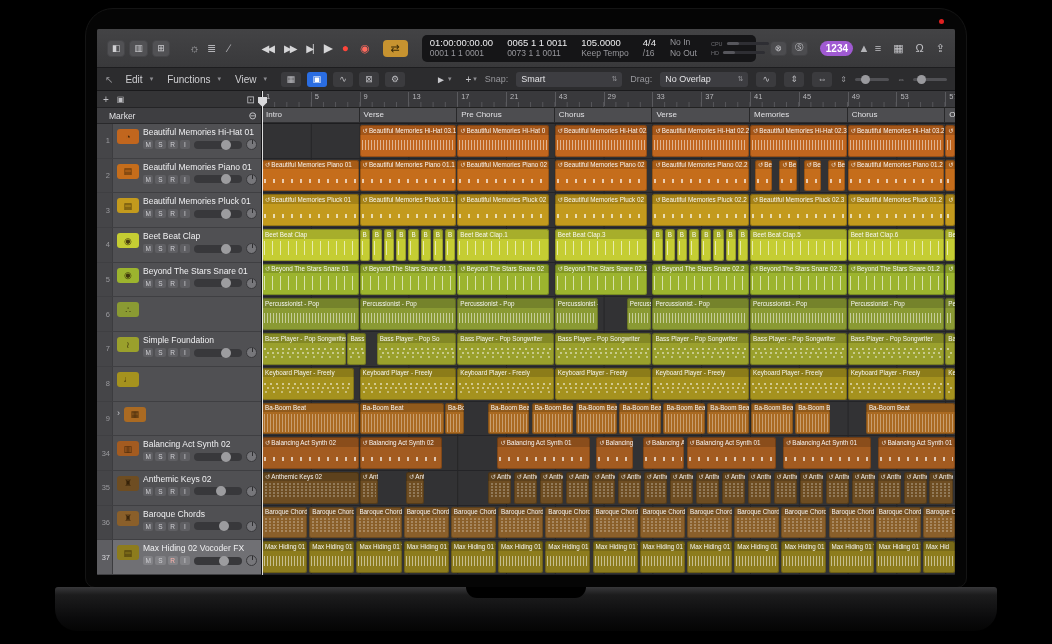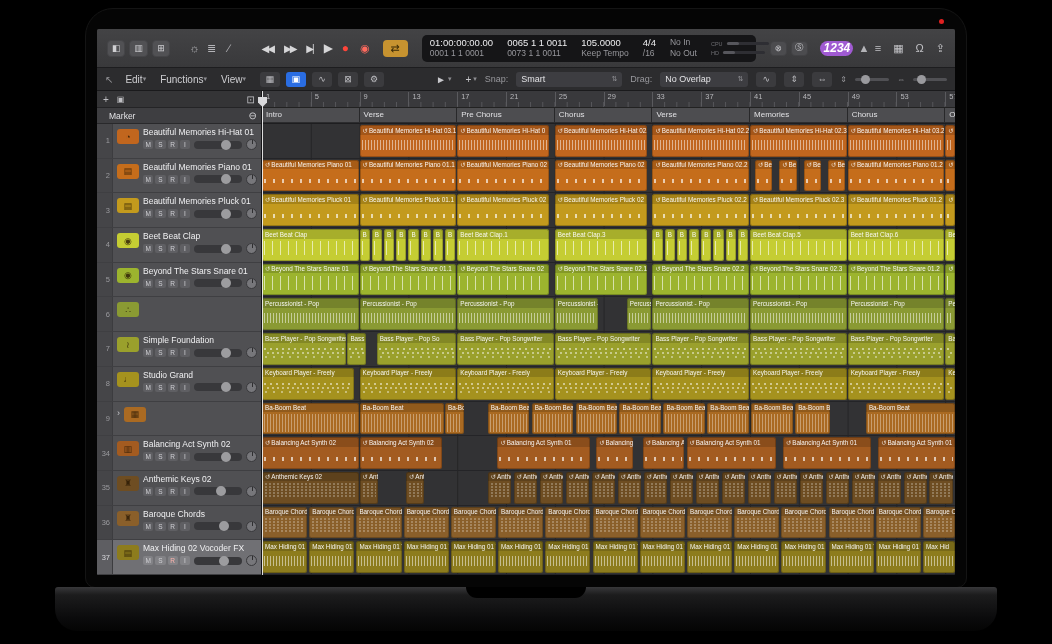--- a/index.html
+++ b/index.html
@@ -38,26 +38,26 @@
   .lcd .b{font-size:8.5px;color:#97979c;white-space:nowrap;}
   .meters{display:flex;flex-direction:column;gap:3px;}
   .meter{display:flex;align-items:center;gap:4px;}
   .meter .lab{font-size:5.5px;color:#6d6d72;}
   .meter .bar{width:42px;height:3px;border-radius:2px;background:#2e2e33;}
   .meter .bar i{display:block;height:100%;width:30%;background:#56565c;border-radius:2px;}
   .lcd-chev{color:#8a8a8e;font-size:9px;}
   .sm-btn{width:21px;height:15px;border-radius:4px;background:#4c4c4f;border:1px solid #424245;
      display:flex;align-items:center;justify-content:center;font-size:8.5px;color:#c4c4c8;box-sizing:border-box;}
   .badge-1234{min-width:27px;height:15px;border-radius:8px;background:#a05ad2;color:#fff;
-     font-size:12px;font-weight:bold;display:flex;align-items:center;justify-content:center;padding:0 3px;font-style:italic;}
+     font-size:10px;font-weight:bold;display:flex;align-items:center;justify-content:center;padding:0 3px;}
   .right-icons{margin-left:auto;display:flex;align-items:center;gap:12px;color:#c2c2c6;font-size:11px;}
   
   .editbar{height:22px;flex:none;display:flex;align-items:center;background:#2c2c2e;
      border-bottom:1px solid #1a1a1c;padding:0 8px;font-size:10px;color:#cfcfd2;gap:6px;}
-  .menu{display:flex;align-items:center;gap:0;margin-right:8px;}
+  .menu{display:flex;align-items:center;gap:7px;margin-right:8px;}
   .menu .cv{font-size:7px;color:#8d8d92;}
   .ebtn{width:20px;height:15px;border-radius:3px;background:#3b3b3e;display:flex;align-items:center;
      justify-content:center;font-size:9px;color:#bdbdc1;}
   .ebtn.blue{background:#2a6de2;color:#fff;}
   .tool{display:flex;align-items:center;gap:2px;margin-left:6px;color:#c8c8cc;}
   .sel{height:15px;background:#3d3d41;border-radius:3px;display:flex;align-items:center;
      padding:0 5px;font-size:9px;color:#e2e2e5;gap:6px;}
   .sel .ud{font-size:7px;color:#8d8d92;}
   .lbl{font-size:9px;color:#98989d;}
   .zslider{width:34px;height:3px;background:#505054;border-radius:2px;position:relative;}
@@ -423,33 +423,20 @@
                       </div>
                       <div class="pknob"></div>
                     </div>
                   </div>
                 </div>
               </div>
               <div class="trk">
                 <div class="tnum">8</div>
                 <div class="tmain">
                   <div class="ticonbox" style="background: rgb(165, 146, 30);">♩</div>
-                  <div class="tcol">
-                    <span class="tname">Studio Grand</span>
-                    <div class="tctrl">
-                      <span class="tb">M</span>
-                      <span class="tb">S</span>
-                      <span class="tb">R</span>
-                      <span class="tb">I</span>
-                      <div class="vslider">
-                        <i style="left: calc(72% - 8px);"></i>
-                      </div>
-                      <div class="pknob"></div>
-                    </div>
-                  </div>
                 </div>
               </div>
               <div class="trk">
                 <div class="tnum">9</div>
                 <div class="tmain">
                   <span class="tchev">›</span>
                   <div class="ticonbox" style="background: rgb(170, 106, 34);">▦</div>
                 </div>
               </div>
               <div class="trk">
@@ -533,21 +520,21 @@
 
         <div class="arrange">
           <div class="ruler">
               <div class="ticks"></div>
               <span class="rnum" style="left: 0%;">1</span>
               <span class="rnum" style="left: 7.042%;">5</span>
               <span class="rnum" style="left: 14.085%;">9</span>
               <span class="rnum" style="left: 21.127%;">13</span>
               <span class="rnum" style="left: 28.169%;">17</span>
               <span class="rnum" style="left: 35.211%;">21</span>
-              <span class="rnum" style="left: 42.254%;">25</span>
+              <span class="rnum" style="left: 42.254%;">43</span>
               <span class="rnum" style="left: 49.296%;">29</span>
               <span class="rnum" style="left: 56.338%;">33</span>
               <span class="rnum" style="left: 63.38%;">37</span>
               <span class="rnum" style="left: 70.423%;">41</span>
               <span class="rnum" style="left: 77.465%;">45</span>
               <span class="rnum" style="left: 84.507%;">49</span>
               <span class="rnum" style="left: 91.549%;">53</span>
               <span class="rnum" style="left: 98.592%;">57</span>
             </div>
           <div class="marker-row">

